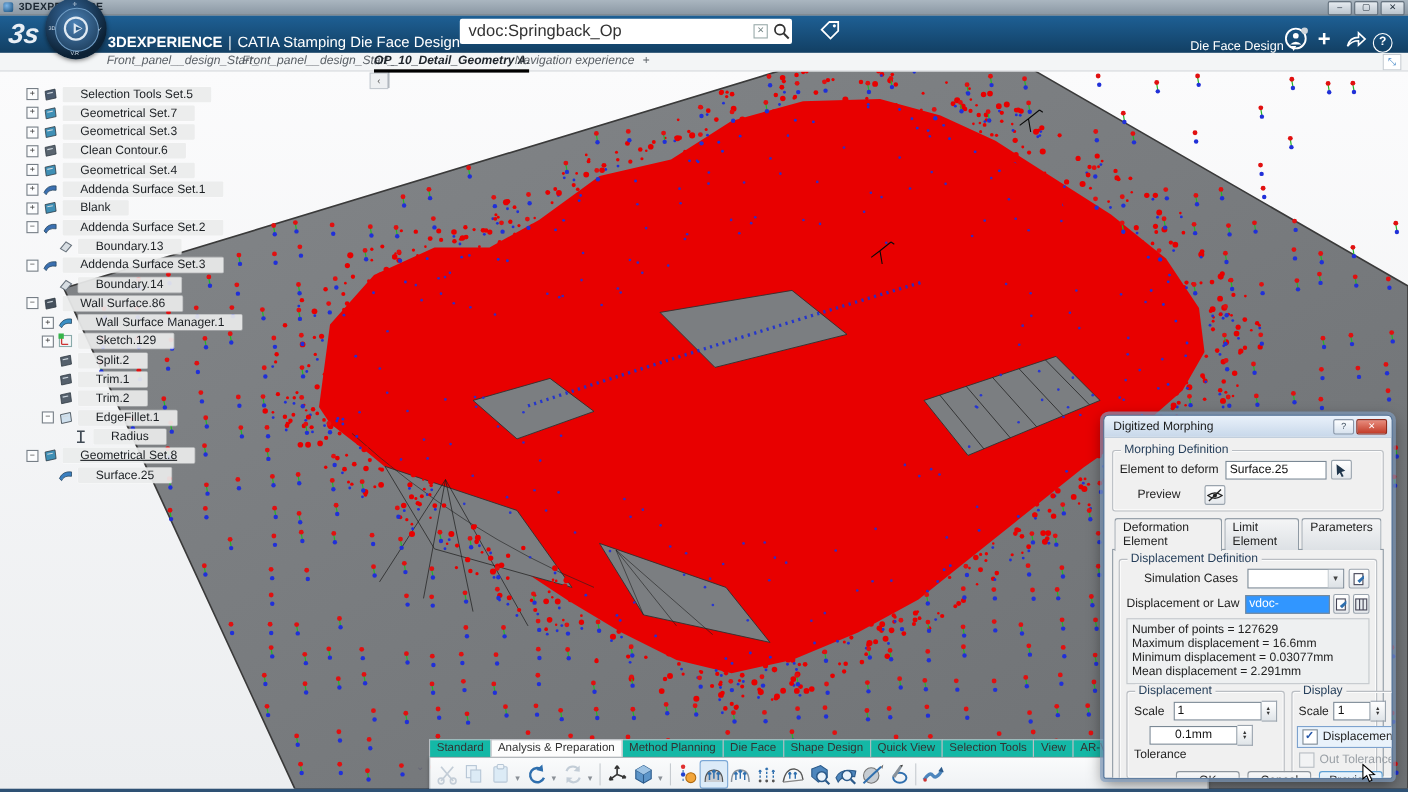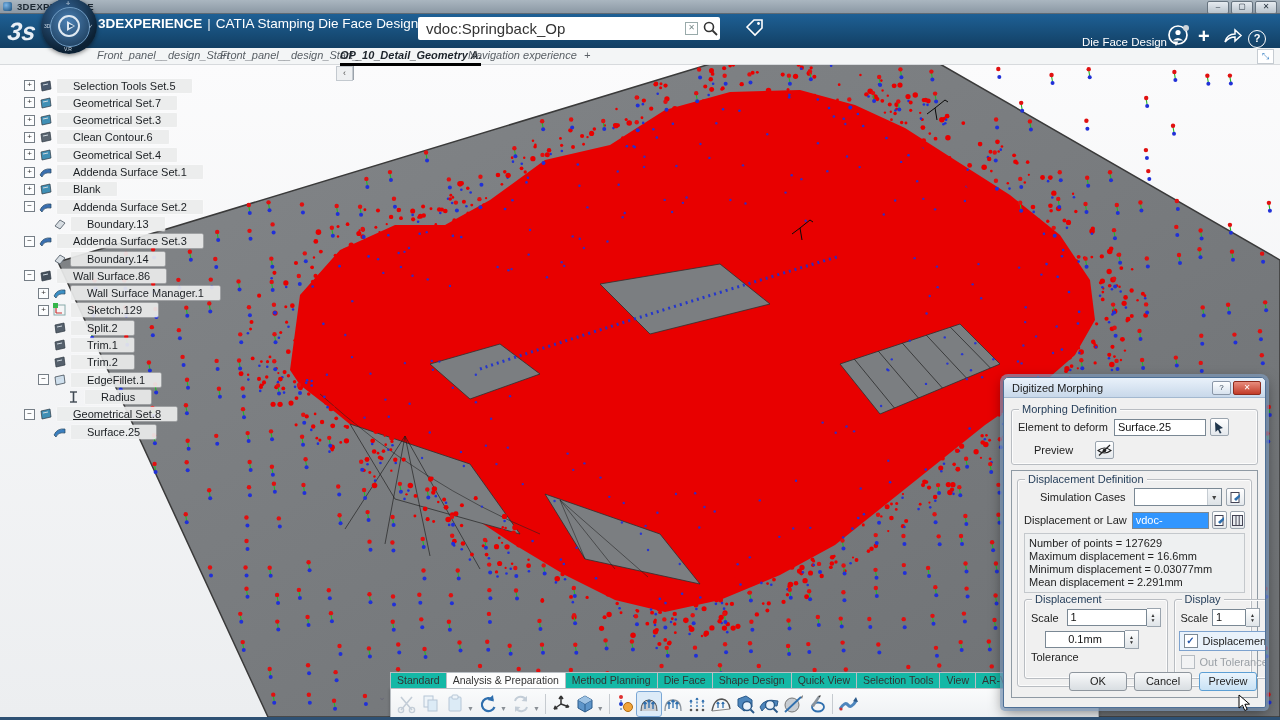--- a/index.html
+++ b/index.html
@@ -23,21 +23,21 @@
     background:radial-gradient(circle at 40% 30%,#35679a,#0c2134 70%);box-shadow:0 1px 4px rgba(0,0,0,.5);}
   #compass .ring{position:absolute;left:9px;top:9px;width:38px;height:38px;border-radius:50%;
     background:radial-gradient(circle at 45% 35%,#4a80b4,#17344f);border:1px solid #6f9cc4;}
   #compass .play{position:absolute;left:17px;top:17px;width:22px;height:22px;border-radius:50%;
     border:2px solid #dfe9f2;box-sizing:border-box;}
   #compass .tri{position:absolute;left:26px;top:23px;width:0;height:0;
     border-left:8px solid #dfe9f2;border-top:5px solid transparent;border-bottom:5px solid transparent;}
   #compass .tri2{position:absolute;left:27.5px;top:25.5px;width:0;height:0;
     border-left:5px solid #2a5a86;border-top:2.5px solid transparent;border-bottom:2.5px solid transparent;}
   #compass .mark{position:absolute;color:#cfdce8;font-size:5px;}
-  #apptitle{position:absolute;left:98px;top:2px;color:#fff;font-size:13.5px;white-space:nowrap;}
+  #apptitle{position:absolute;left:98px;top:17px;color:#fff;font-size:13.5px;white-space:nowrap;}
   #apptitle b{font-weight:bold;}
   #apptitle .sep{margin:0 5px;opacity:.9;}
   #searchbox{position:absolute;left:418px;top:3px;width:302px;height:23px;background:#fff;
     border-radius:2px;display:flex;align-items:center;}
   #searchbox .sval{flex:1;padding-left:8px;font-size:15px;color:#333;}
   #searchbox .clr{width:11px;height:11px;border:1px solid #9aa;color:#788;font-size:8px;line-height:10px;
     text-align:center;margin-right:4px;}
   #tagbtn{position:absolute;left:742px;top:3px;width:26px;height:23px;}
   .rt-cluster{position:absolute;top:0;height:34px;display:flex;align-items:flex-end;color:#fff;}
   #wslabel{left:1082px;font-size:11.5px;}
@@ -2695,20 +2695,25 @@
           <div class="miniic btn" style="margin-left:22px;">
             <svg width="15" height="13">
                 <path d="M1 6.5 Q7.5 1.5 14 6.5 Q7.5 11.5 1 6.5Z" fill="none" stroke="#222" stroke-width="1.1"></path>
               <circle cx="7.5" cy="6.5" r="1.8" fill="#222"></circle>
                 <line x1="2" y1="11.5" x2="13" y2="1" stroke="#222" stroke-width="1.2"></line>
               </svg>
           </div>
         </div>
       </div>
 
+      <div id="dtabs">
+          <div class="dtab active">Deformation Element</div>
+          <div class="dtab">Limit Element</div>
+          <div class="dtab">Parameters</div>
+        </div>
       <div id="dpanel">
         <div class="grp">
           <div class="glabel">Displacement Definition</div>
           <div class="frow">
             <span class="flabel" style="margin-left:16px;">Simulation Cases</span>
             <div class="combo" style="width:86px;margin-left:8px;">
                 <span class="carr">▼</span>
               </div>
             <div class="miniic btn" style="margin-left:4px;">
               <svg width="13" height="13">

